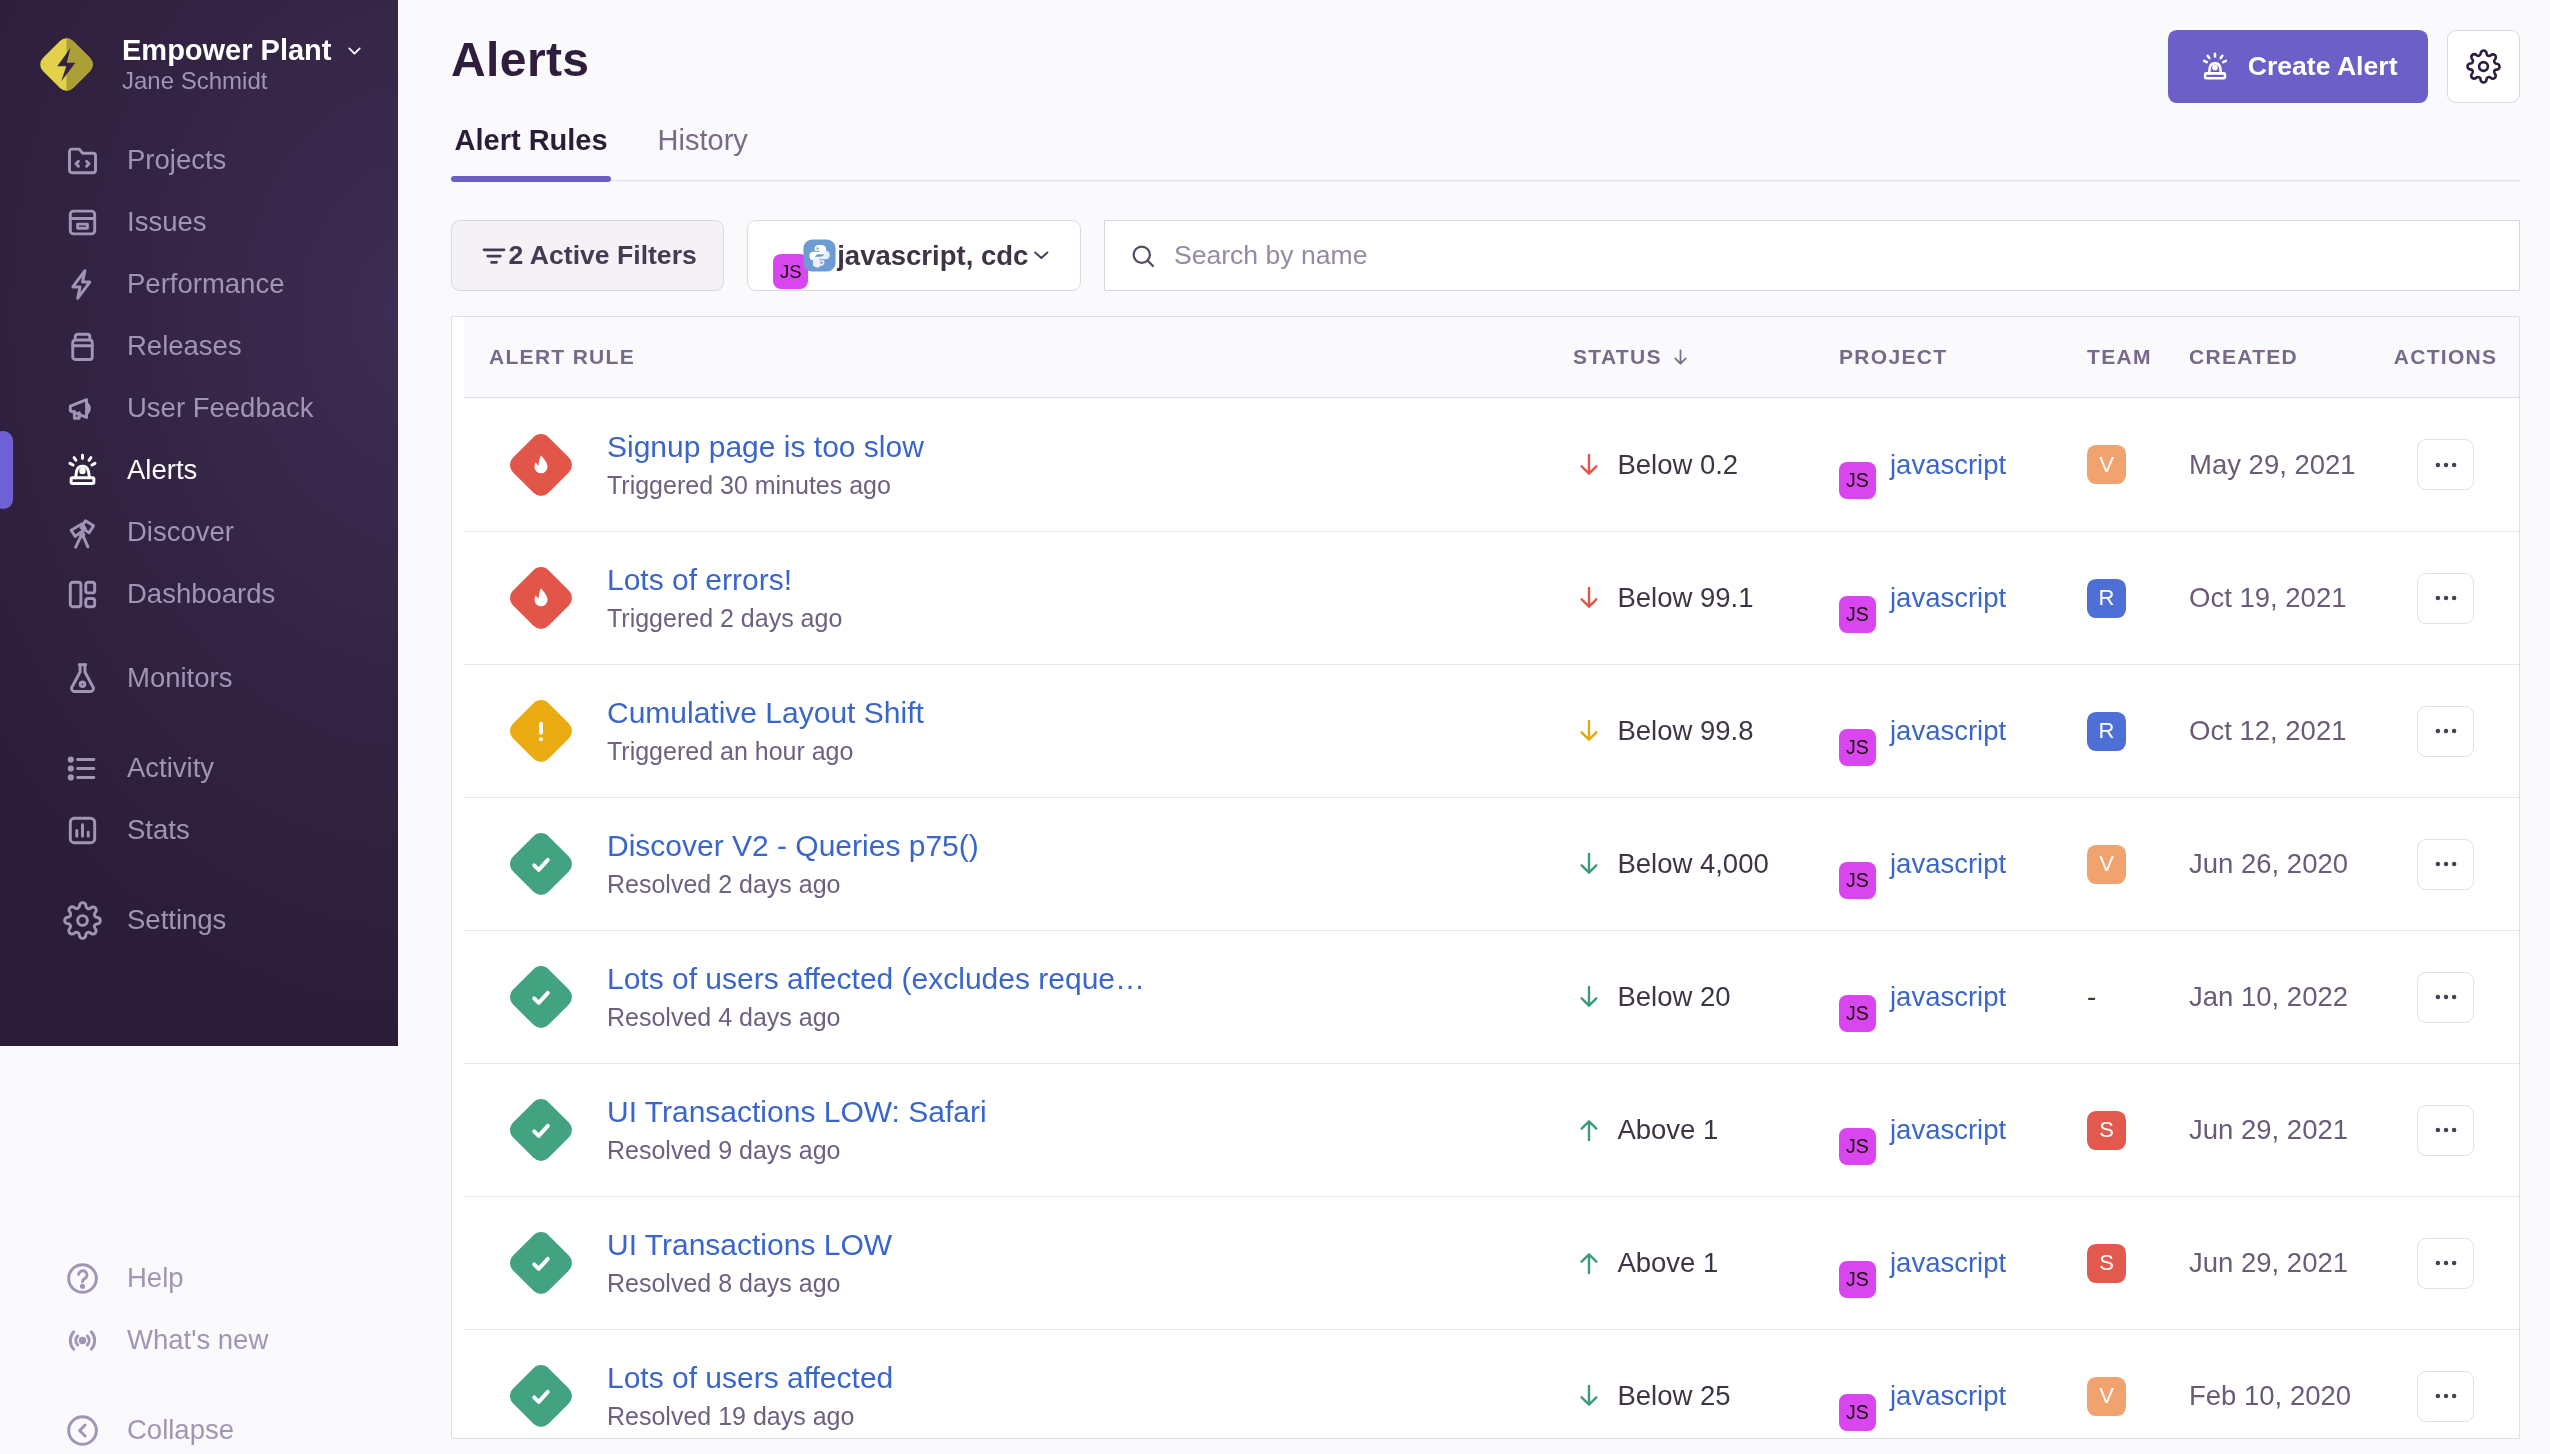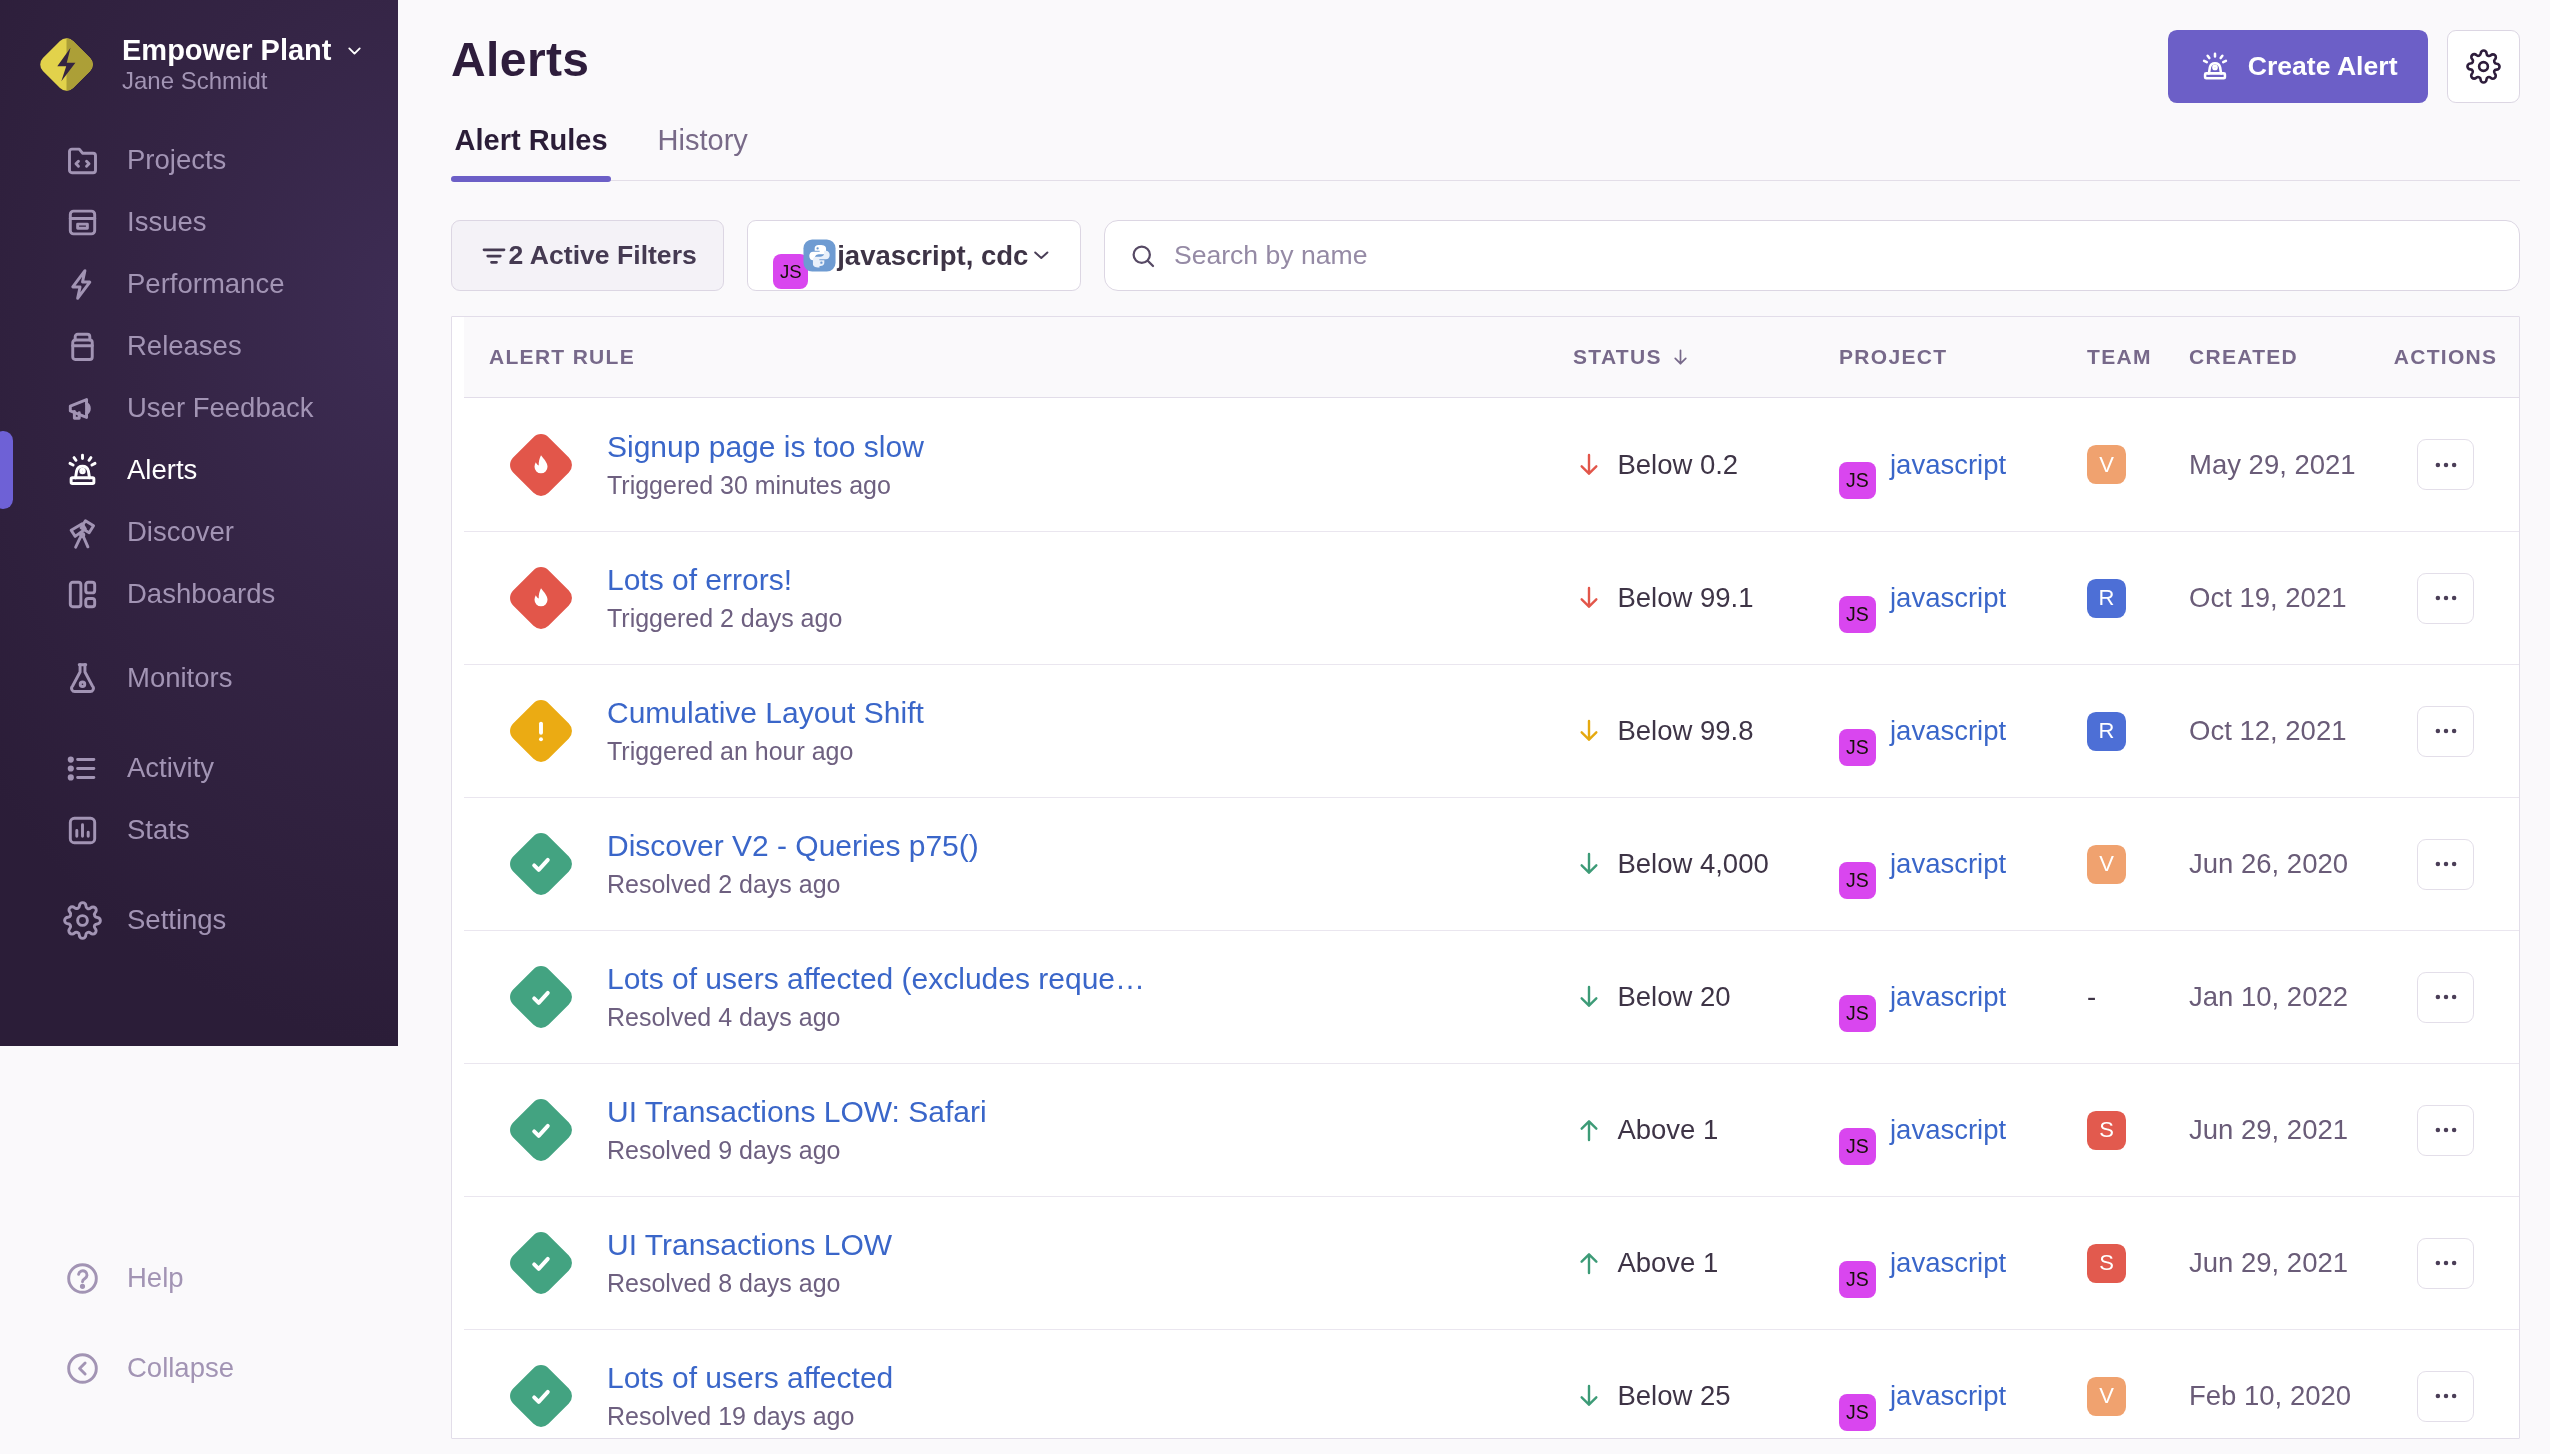--- a/index.html
+++ b/index.html
@@ -54,21 +54,21 @@
     border:1.8px solid #DCD6E3; font-size:26.6px; cursor:pointer; font-family:inherit; }
   .filters-btn { background:#F4F2F7; padding:0 26.6px; color:#453A52; font-weight:600; }
   .filters-btn .ficon { width:30px; height:30px; color:#453A52; }
   .project-btn { background:#FFF; padding:0 25px; color:#3E3446; font-weight:600; font-size:27.5px; }
   .plat-icons { display:flex; align-items:center; }
   .js-badge { width:35px; height:35px; border-radius:8px; background:#d946ef; color:#161108;
     font-weight:400; font-size:18.6px; display:flex; align-items:center; justify-content:center;margin-top:32px; }
   .py-badge { width:35px; height:35px; margin-left:-6.2px; border-radius:8px; }
   .chev { width:26.6px; height:26.6px; color:#4A3E57; }
   .search-box { flex:1; display:flex; align-items:center; gap:16px; height:71px;
-    background:#FFF; border:1.8px solid #DCD6E3; border-radius:14px; padding:0 23px; }
+    background:#FFF; border:1.8px solid #DCD6E3; border-radius:1px; padding:0 23px; }
   .search-box .sicon { width:30px; height:30px; color:#564964; flex:0 0 30px; }
   .search-box input { flex:1; border:none; outline:none; font-size:26.6px; color:#2E1D3C;
     font-family:inherit; background:transparent; }
   .search-box input::placeholder { color:#958AA5; }
 
   
   .table { margin-top:25px; background:#FFF; border:1.8px solid #E2DDE9; border-radius:1px;
     overflow:hidden; height:1123px;padding-left:12px; }
   .tgrid { display:grid; grid-template-columns:1fr 266px 248px 102px 208px 97px;
     align-items:center; padding:0 25px; }
@@ -259,20 +259,29 @@
       <div class="nav-item">
         <span class="nicon">
           <svg class="stroke-ic" viewBox="0 0 24 24">
             <circle cx="12" cy="12" r="8.5"></circle>
             <path d="M9.6 9.4a2.6 2.6 0 1 1 3.8 2.7c-.9.5-1.4 1-1.4 1.9"></path>
             <circle cx="12" cy="16.8" r="0.7" fill="currentColor"></circle>
           </svg>
         </span>
         <span>Help</span>
       </div>
+      <div class="nav-item">
+        <span class="nicon">
+          <svg class="stroke-ic" viewBox="0 0 24 24">
+            <circle cx="12" cy="12" r="1.4" fill="currentColor"></circle>
+            <path d="M9 9.2a4.2 4.2 0 0 0 0 5.6M15 9.2a4.2 4.2 0 0 1 0 5.6M6.6 6.6a8 8 0 0 0 0 10.8M17.4 6.6a8 8 0 0 1 0 10.8"></path>
+          </svg>
+        </span>
+        <span>What's new</span>
+      </div>
       <div class="nav-gap-md"></div>
       <div class="nav-item">
         <span class="nicon">
           <svg class="stroke-ic" viewBox="0 0 24 24">
             <circle cx="12" cy="12" r="8.5"></circle>
             <path d="M13.6 8.6L10.2 12l3.4 3.4"></path>
           </svg>
         </span>
         <span>Collapse</span>
       </div>

